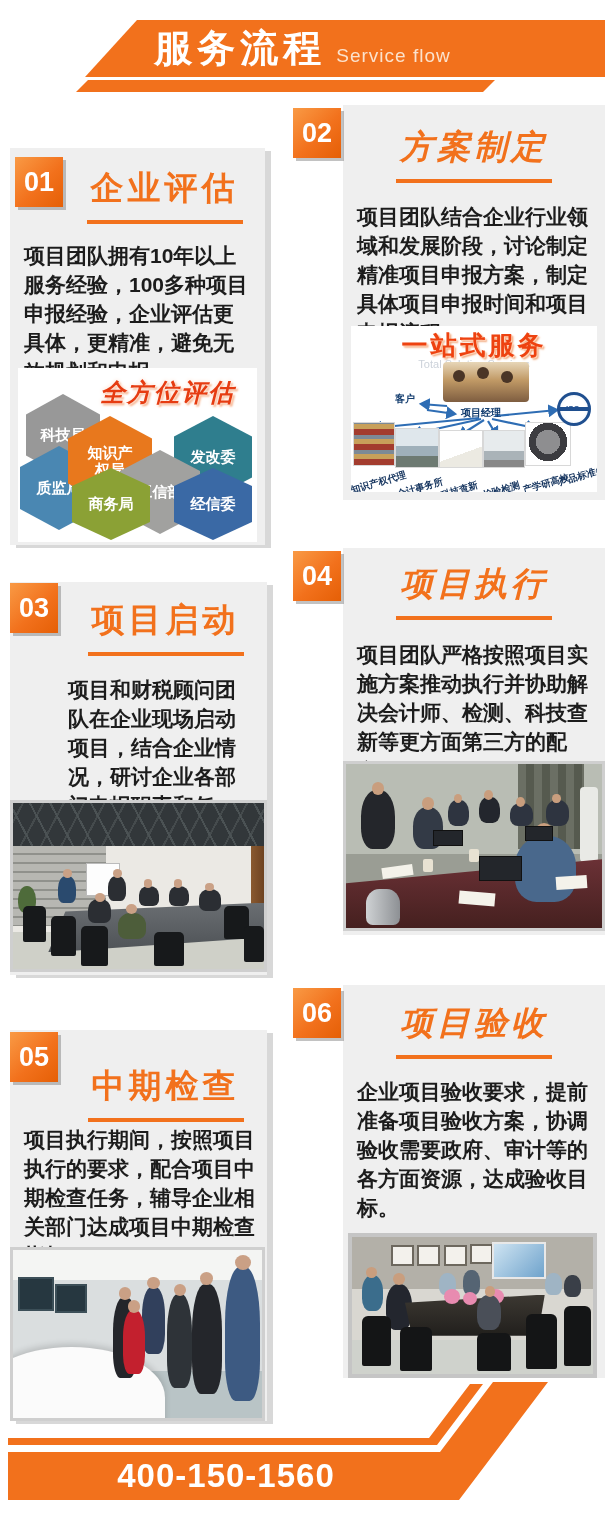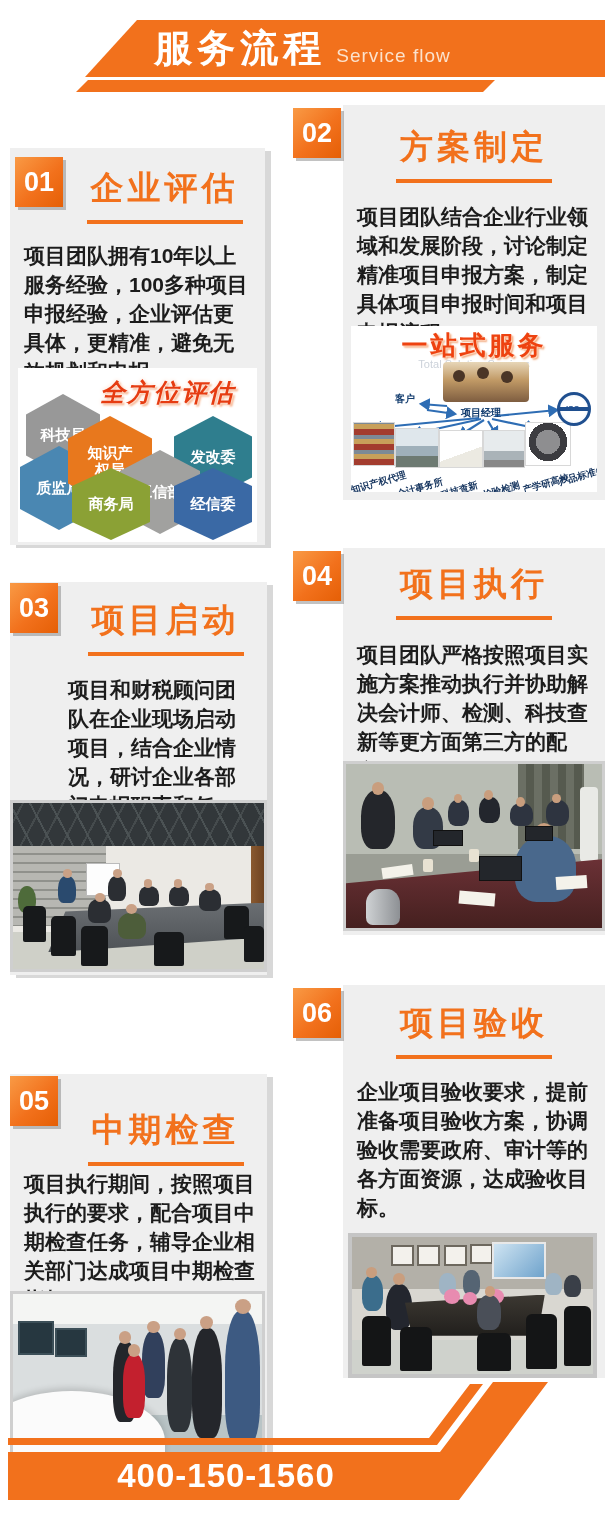--- a/index.html
+++ b/index.html
@@ -23,33 +23,33 @@
     -webkit-clip-path:polygon(88px 0,495px 0,483px 12px,76px 12px);
     clip-path:polygon(88px 0,495px 0,483px 12px,76px 12px);
   }
   
   .card{position:absolute;background:#efefef;}
   .card.left{box-shadow:6px 3px 0 0 #d8d8d8;}
   .c1{left:10px;top:148px;width:255px;height:397px;}
   .c2{left:343px;top:105px;width:262px;height:395px;}
   .c3{left:10px;top:582px;width:257px;height:393px;}
   .c4{left:343px;top:548px;width:262px;height:387px;}
-  .c5{left:10px;top:1030px;width:257px;height:391px;margin-top:44px;}
+  .c5{left:10px;top:1030px;width:257px;height:391px;}
   .c6{left:343px;top:985px;width:262px;height:393px;}
   .badge{
     position:absolute;width:48px;height:50px;
     background:linear-gradient(135deg,#f99a45 0%,#f2711c 55%,#e55f06 100%);
     color:#fff;font-size:27px;font-weight:bold;
     display:flex;align-items:center;justify-content:center;
     box-shadow:3px 3px 0 rgba(120,120,120,.45);
   }
   .badge.bl{left:5px;top:9px;}
   .badge.br{left:-50px;top:3px;}
   .card-title-row{position:absolute;left:58px;right:4px;text-align:center;}
-  .card.rightcol .card-title-row{left:10px;right:10px;}
+  .card.rightcol .card-title-row{left:10px;right:10px;font-style:italic;}
   .t1{top:18px;} .t2{top:20px;} .t3{top:16px;} .t4{top:14px;} .t5{top:34px;} .t6{top:16px;}
   .card-title{
     display:inline-block;color:#f2711c;font-size:33px;font-weight:bold;
     letter-spacing:4px;padding:0 4px 9px 4px;border-bottom:4px solid #f2711c;
   }
   .card-body{
     position:absolute;left:14px;right:12px;
     color:#1c1c1c;font-size:21px;font-weight:bold;line-height:1.38;
     text-align:left;
   }

